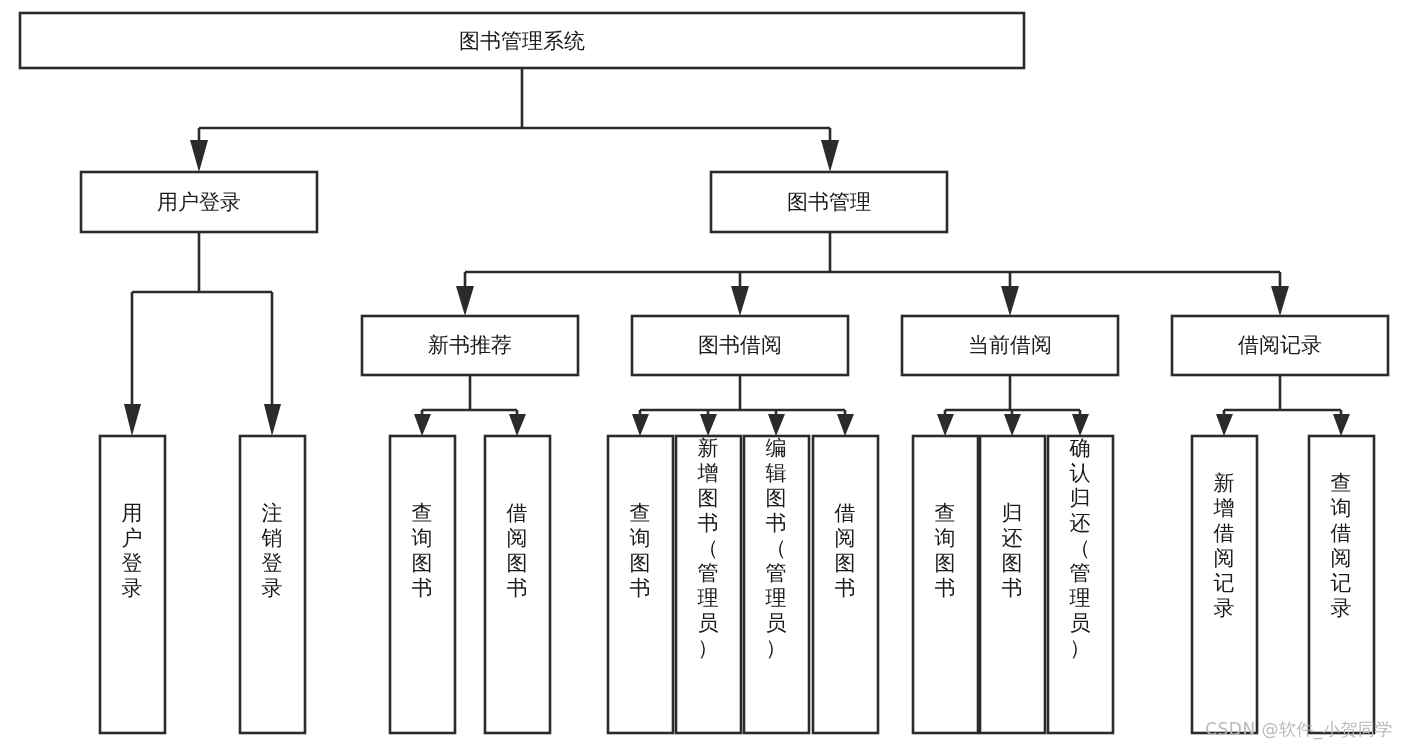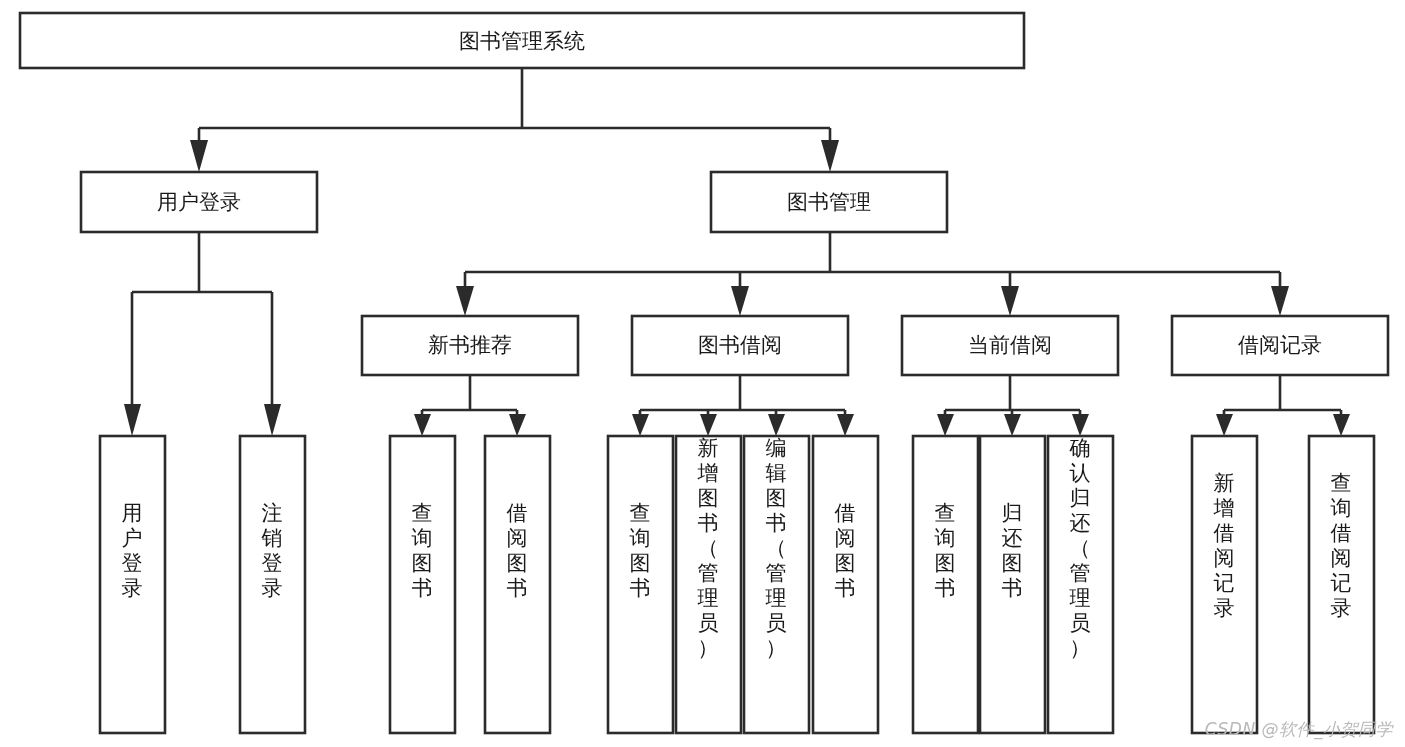--- a/index.html
+++ b/index.html
@@ -56,21 +56,20 @@
   .watermark-text {
     position: absolute;
     right: 12px;
     bottom: 6px;
     font-family: "DejaVu Sans", "Liberation Sans", sans-serif;
     font-size: 17px;
     color: #b9b9b9;
     letter-spacing: 0.5px;
     white-space: nowrap;
     user-select: none;
-    font-style: italic;
   }
 </style>
 </head>
 <body>
 
 <div id="diagram-root">
 
   <svg id="flowchart" viewBox="0 0 1405 747" xmlns="http://www.w3.org/2000/svg">
 
     <g>

